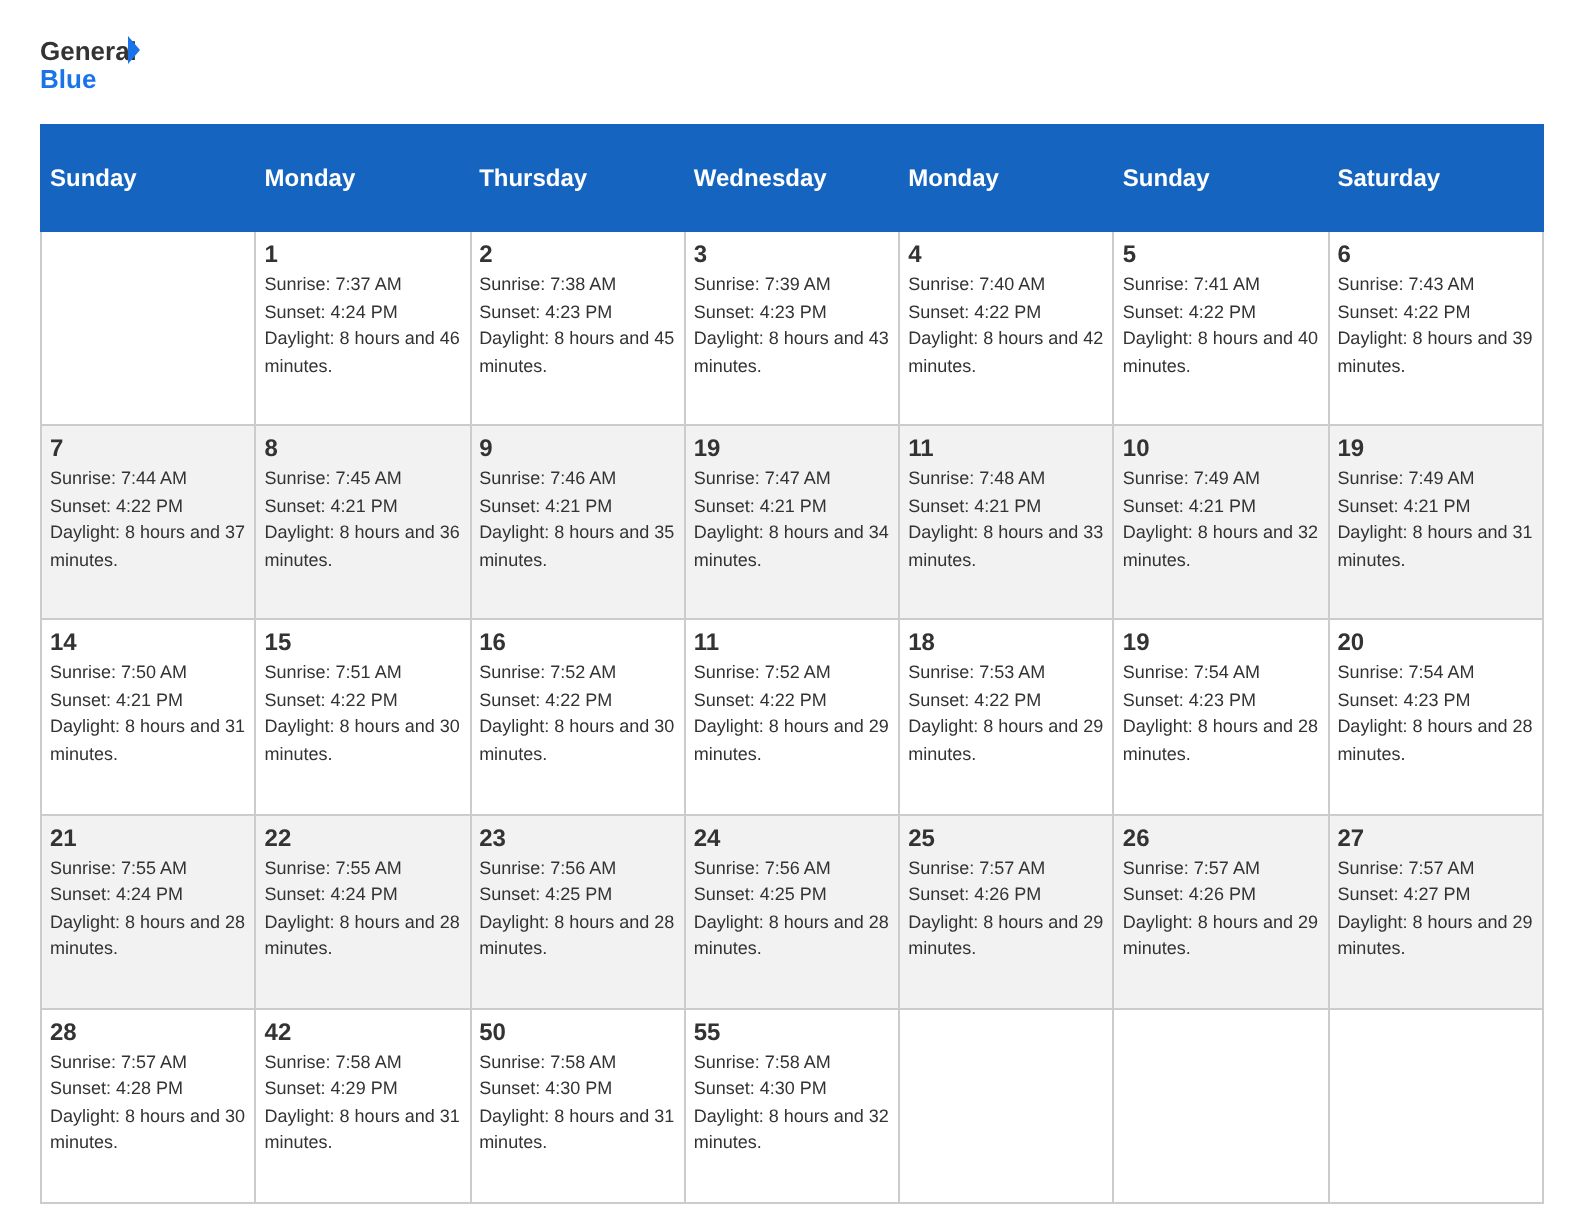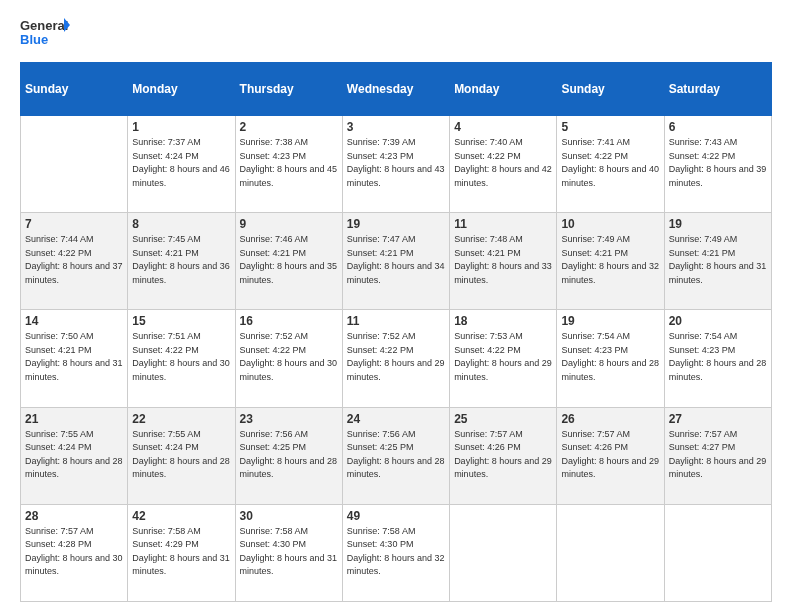--- a/index.html
+++ b/index.html
@@ -238,25 +238,25 @@
         <tr class="normal-row">
           <td>
             <span class="day-number">28</span>
             <div class="day-info">Sunrise: 7:57 AM<br>Sunset: 4:28 PM<br>Daylight: 8 hours and 30 minutes.</div>
           </td>
           <td>
             <span class="day-number">42</span>
             <div class="day-info">Sunrise: 7:58 AM<br>Sunset: 4:29 PM<br>Daylight: 8 hours and 31 minutes.</div>
           </td>
           <td>
-            <span class="day-number">30</span>
+            <span class="day-number">50</span>
             <div class="day-info">Sunrise: 7:58 AM<br>Sunset: 4:30 PM<br>Daylight: 8 hours and 31 minutes.</div>
           </td>
           <td>
-            <span class="day-number">49</span>
+            <span class="day-number">55</span>
             <div class="day-info">Sunrise: 7:58 AM<br>Sunset: 4:30 PM<br>Daylight: 8 hours and 32 minutes.</div>
           </td>
           <td class="empty"></td>
           <td class="empty"></td>
           <td class="empty"></td>
         </tr>
       </tbody>
   </table>
 </div>
 

